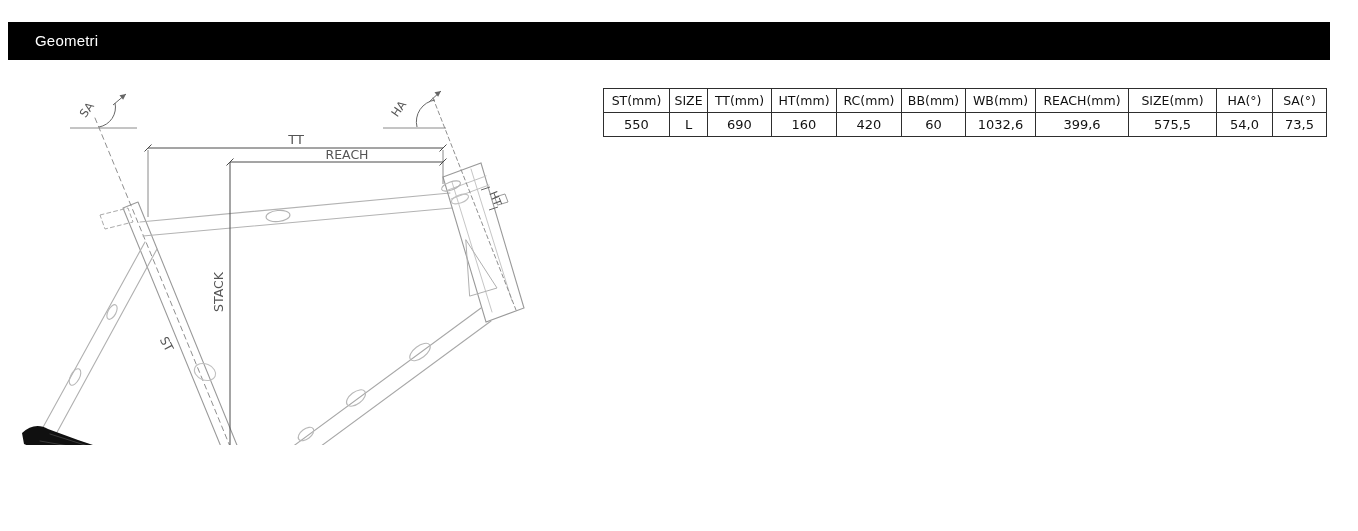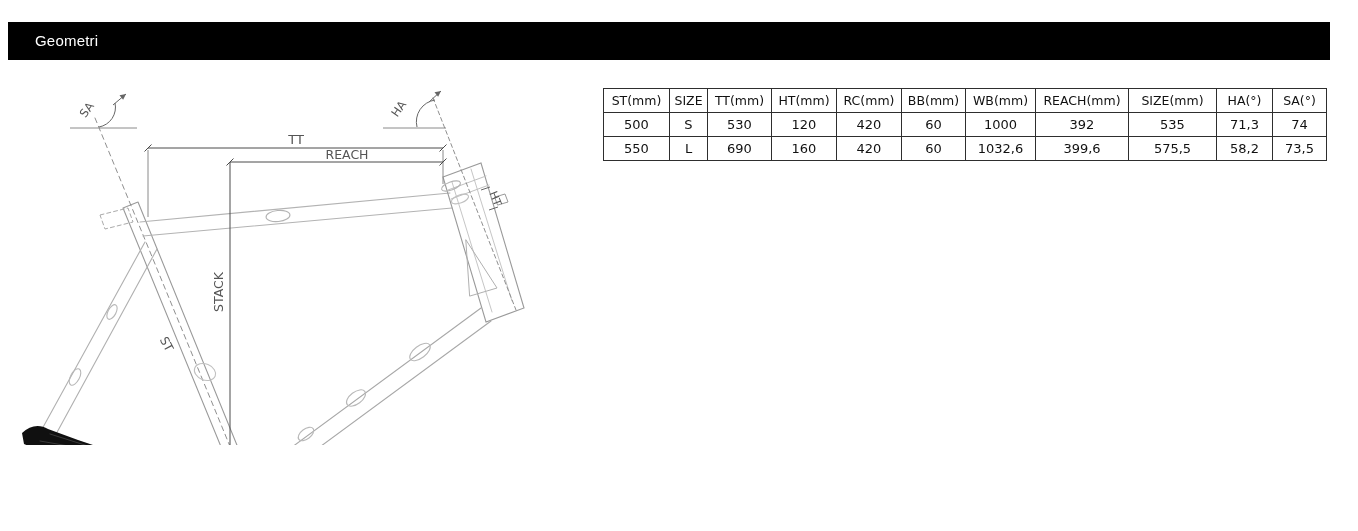--- a/index.html
+++ b/index.html
@@ -171,42 +171,29 @@
             <th data-name="column-header">BB(mm)</th>
             <th data-name="column-header">WB(mm)</th>
             <th data-name="column-header">REACH(mm)</th>
             <th data-name="column-header">SIZE(mm)</th>
             <th data-name="column-header">HA(°)</th>
             <th data-name="column-header">SA(°)</th>
           </tr>
         </thead>
         <tbody>
           <tr data-name="table-row">
-            <td data-name="table-cell">500</td>
-            <td data-name="table-cell">S</td>
-            <td data-name="table-cell">530</td>
-            <td data-name="table-cell">120</td>
-            <td data-name="table-cell">420</td>
-            <td data-name="table-cell">60</td>
-            <td data-name="table-cell">1000</td>
-            <td data-name="table-cell">392</td>
-            <td data-name="table-cell">535</td>
-            <td data-name="table-cell">71,3</td>
-            <td data-name="table-cell">74</td>
-          </tr>
-          <tr data-name="table-row">
             <td data-name="table-cell">550</td>
             <td data-name="table-cell">L</td>
             <td data-name="table-cell">690</td>
             <td data-name="table-cell">160</td>
             <td data-name="table-cell">420</td>
             <td data-name="table-cell">60</td>
             <td data-name="table-cell">1032,6</td>
             <td data-name="table-cell">399,6</td>
             <td data-name="table-cell">575,5</td>
-            <td data-name="table-cell">58,2</td>
+            <td data-name="table-cell">54,0</td>
             <td data-name="table-cell">73,5</td>
           </tr>
         </tbody>
       </table>
   </div>
 
 </div>
 
 </body></html>

